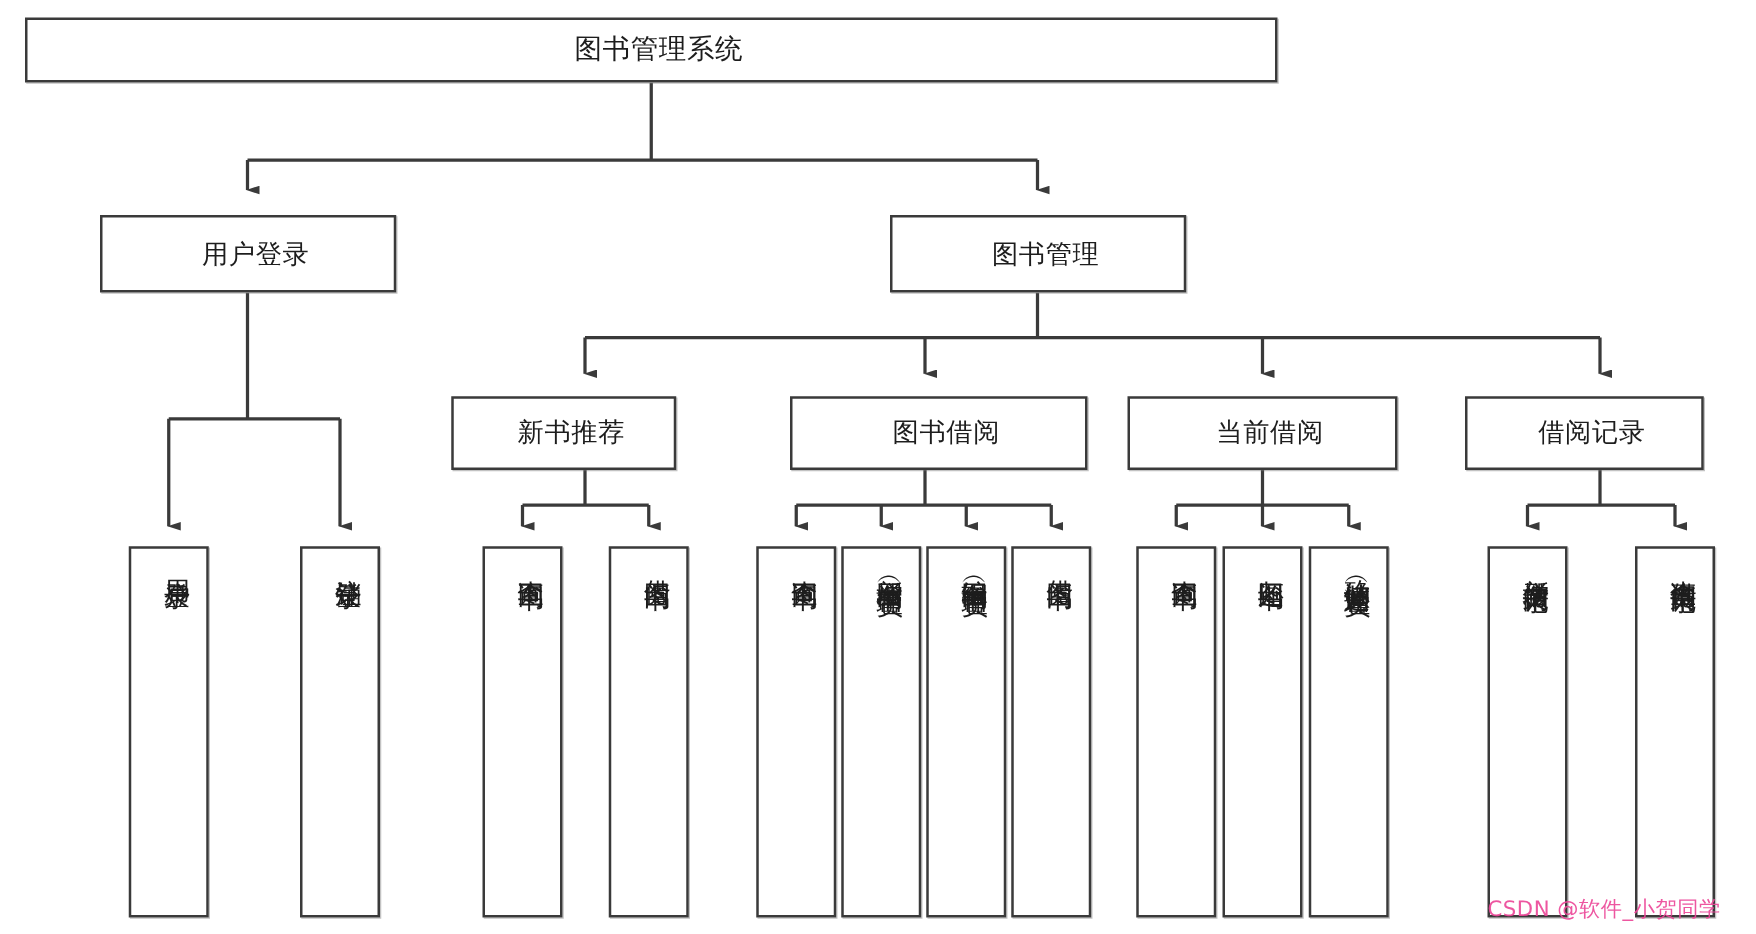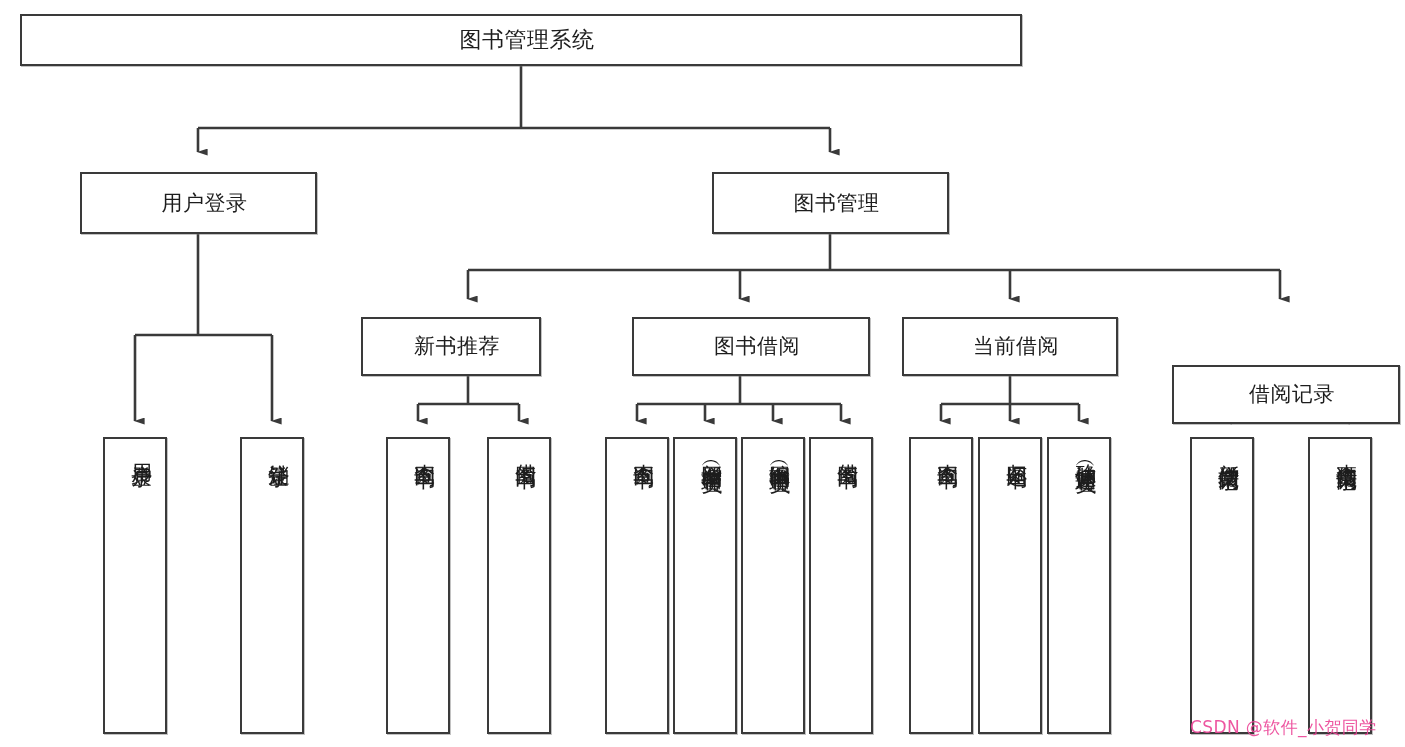--- a/index.html
+++ b/index.html
@@ -147,21 +147,21 @@
   </div>
 
   <div class="node horiz" style="left:632px; top:317px; width:238px; height:59px;">
     <span class="node-label">图书借阅</span>
   </div>
 
   <div class="node horiz" style="left:902px; top:317px; width:216px; height:59px;">
     <span class="node-label">当前借阅</span>
   </div>
 
-  <div class="node horiz" style="left:1172px; top:317px; width:228px; height:59px;margin-top:48px;">
+  <div class="node horiz" style="left:1172px; top:317px; width:191px; height:59px;">
     <span class="node-label">借阅记录</span>
   </div>
 
   <div class="node vert" style="left:103px; top:437px; width:64px; height:297px;">
     <span class="node-label">用户登录</span>
   </div>
   <div class="node vert" style="left:240px; top:437px; width:64px; height:297px;">
     <span class="node-label">注销登录</span>
   </div>
 

